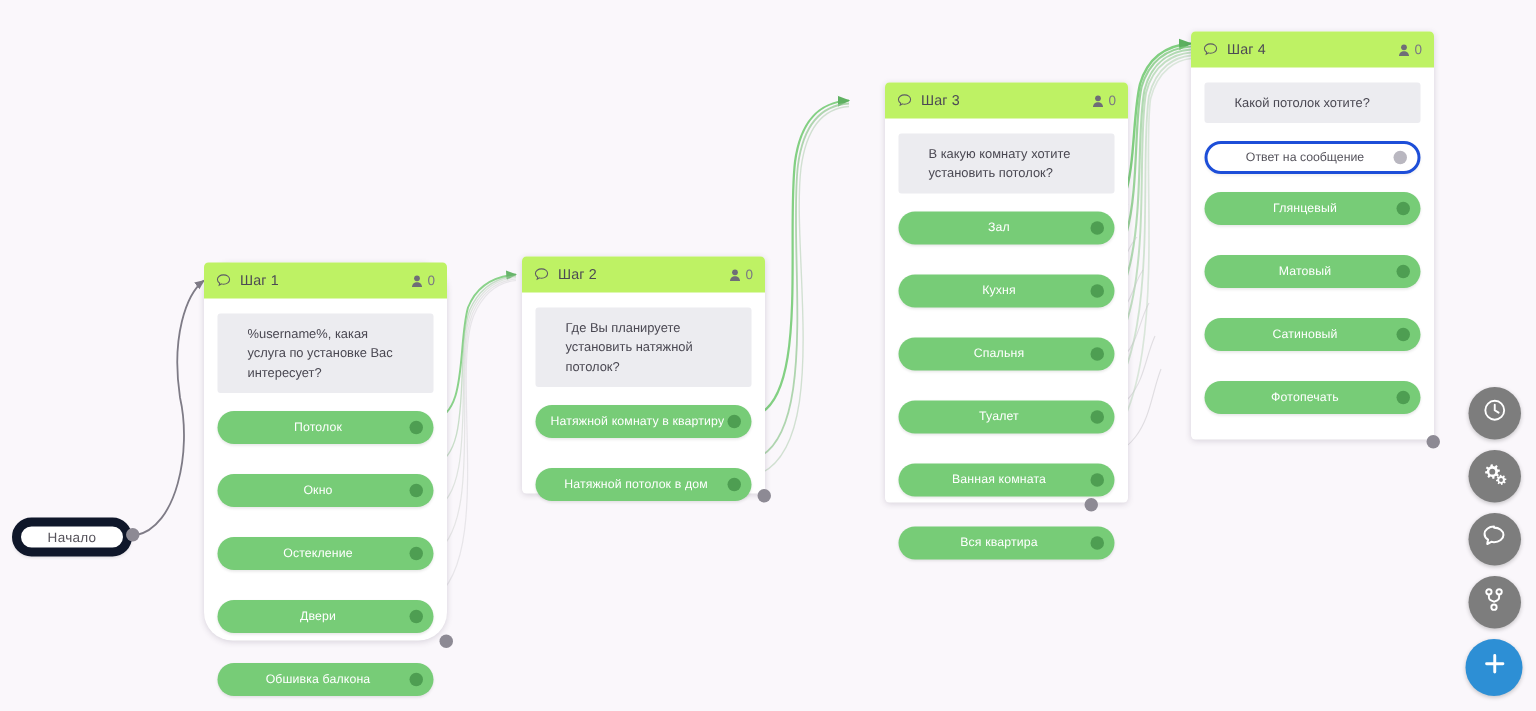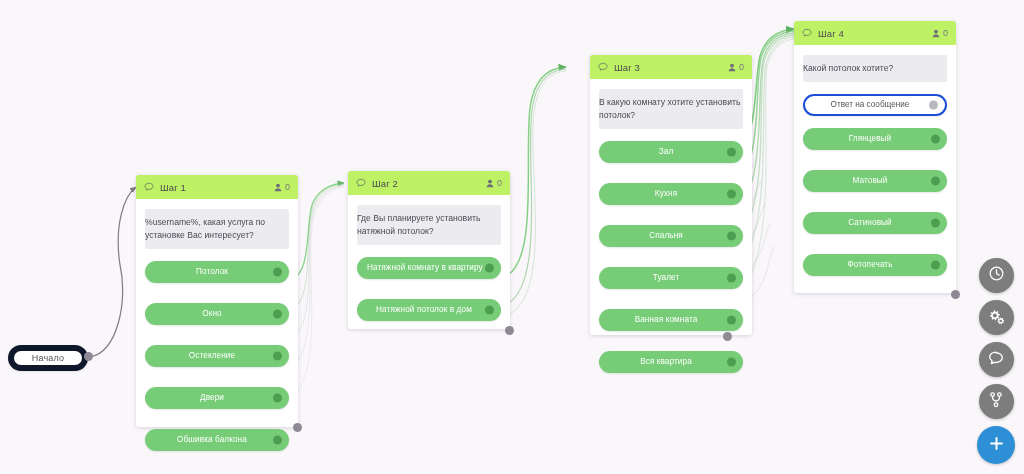--- a/index.html
+++ b/index.html
@@ -63,21 +63,21 @@
   .card-title {
     font-size: 9.5px; color: #4c4a54; flex: 1; letter-spacing: .1px;
   }
   .card-users { display: flex; align-items: center; gap: 3px; }
   .card-users .cnt { font-size: 9px; color: #7a7883; }
   .card-body { padding: 10px 9px 12px 9px; }
 
   .msg-bubble {
     background: #ececf0;
     border-radius: 2px;
-    padding: 7px 0;
+    padding: 7px 20px;
     font-size: 8.6px;
     line-height: 1.5;
     color: #4a4852;
     margin-bottom: 12px;
   }
 
   .btn-green {
     position: relative;
     height: 22px;
     background: #77cc77;
@@ -187,21 +187,21 @@
       <path d="M722,281 C764,272 760,246 770,224" fill="none" stroke="#c6c4c8" stroke-width="0.7" opacity="0.5"></path>
       <path d="M722,311 C768,300 764,272 774,246" fill="none" stroke="#c6c4c8" stroke-width="0.7" opacity="0.5"></path>
     </g>
   </svg>
 
   <div class="start-node">
     <span class="lbl">Начало</span>
   </div>
   <div class="handle" style="left:84px; top:352px;"></div>
 
-  <div class="card" style="left:136px; top:175px; width:162px; height:252px;">
+  <div class="card" style="left:136px; top:175px; width:162px; height:252px;border-radius:19px;">
     <div class="card-header">
       <span class="bubble-ico">
         <svg width="10" height="10" viewBox="0 0 16 16">
           <path d="M8 2C4.4 2 1.5 4.2 1.5 7c0 1.6 1 3 2.5 3.9L3.4 13l2.6-1.4c.6.2 1.3.3 2 .3 3.6 0 6.5-2.2 6.5-5S11.6 2 8 2z" fill="none" stroke="#5c5a64" stroke-width="1.1"></path>
         </svg>
       </span>
       <span class="card-title">Шаг 1</span>
       <span class="card-users">
         <svg width="8" height="9" viewBox="0 0 12 14">
           <circle cx="6" cy="4" r="3" fill="#6f6d77"></circle>

